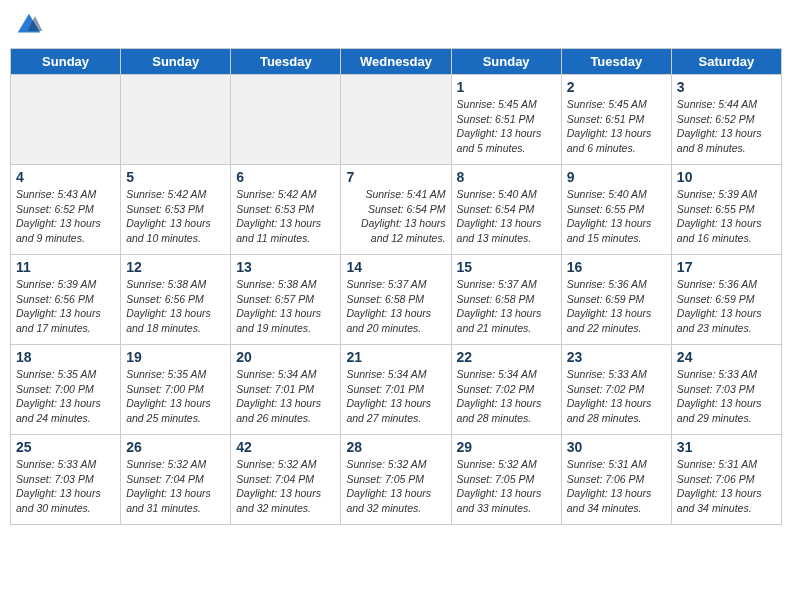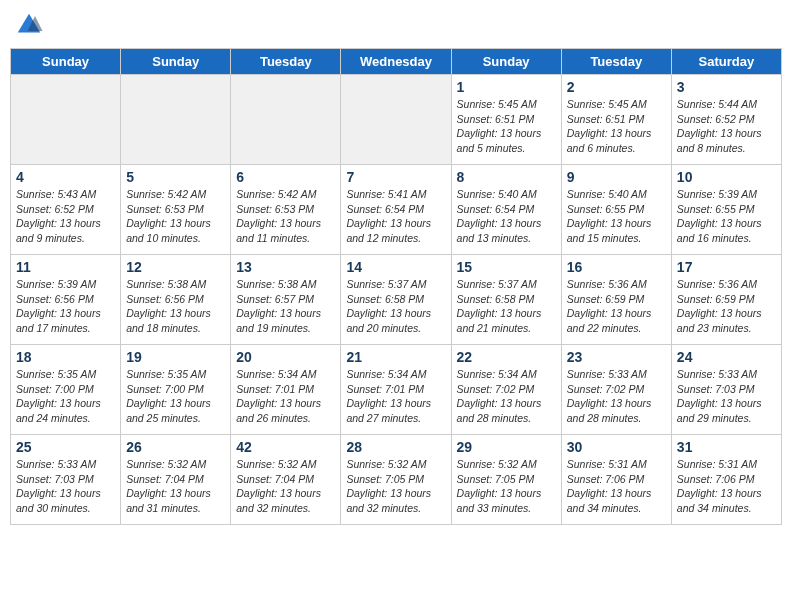--- a/index.html
+++ b/index.html
@@ -155,21 +155,21 @@
         </td>
         <td>
           <span class="day-num">6</span>
           <div class="day-info" style="white-space: pre-line;">Sunrise: 5:42 AM
 Sunset: 6:53 PM
 Daylight: 13 hours
 and 11 minutes.</div>
         </td>
         <td>
           <span class="day-num">7</span>
-          <div class="day-info" style="white-space: pre-line;">Sunrise: 5:41 AM
+          <div class="day-info" style="white-space: pre-line; text-align: right;">Sunrise: 5:41 AM
 Sunset: 6:54 PM
 Daylight: 13 hours
 and 12 minutes.</div>
         </td>
         <td>
           <span class="day-num">8</span>
           <div class="day-info" style="white-space: pre-line;">Sunrise: 5:40 AM
 Sunset: 6:54 PM
 Daylight: 13 hours
 and 13 minutes.</div>

